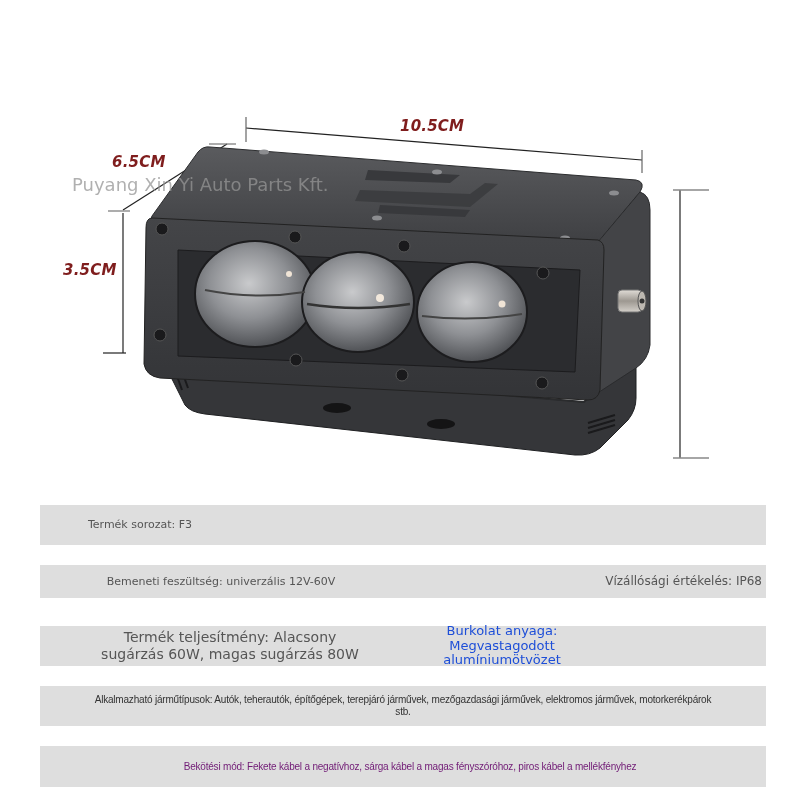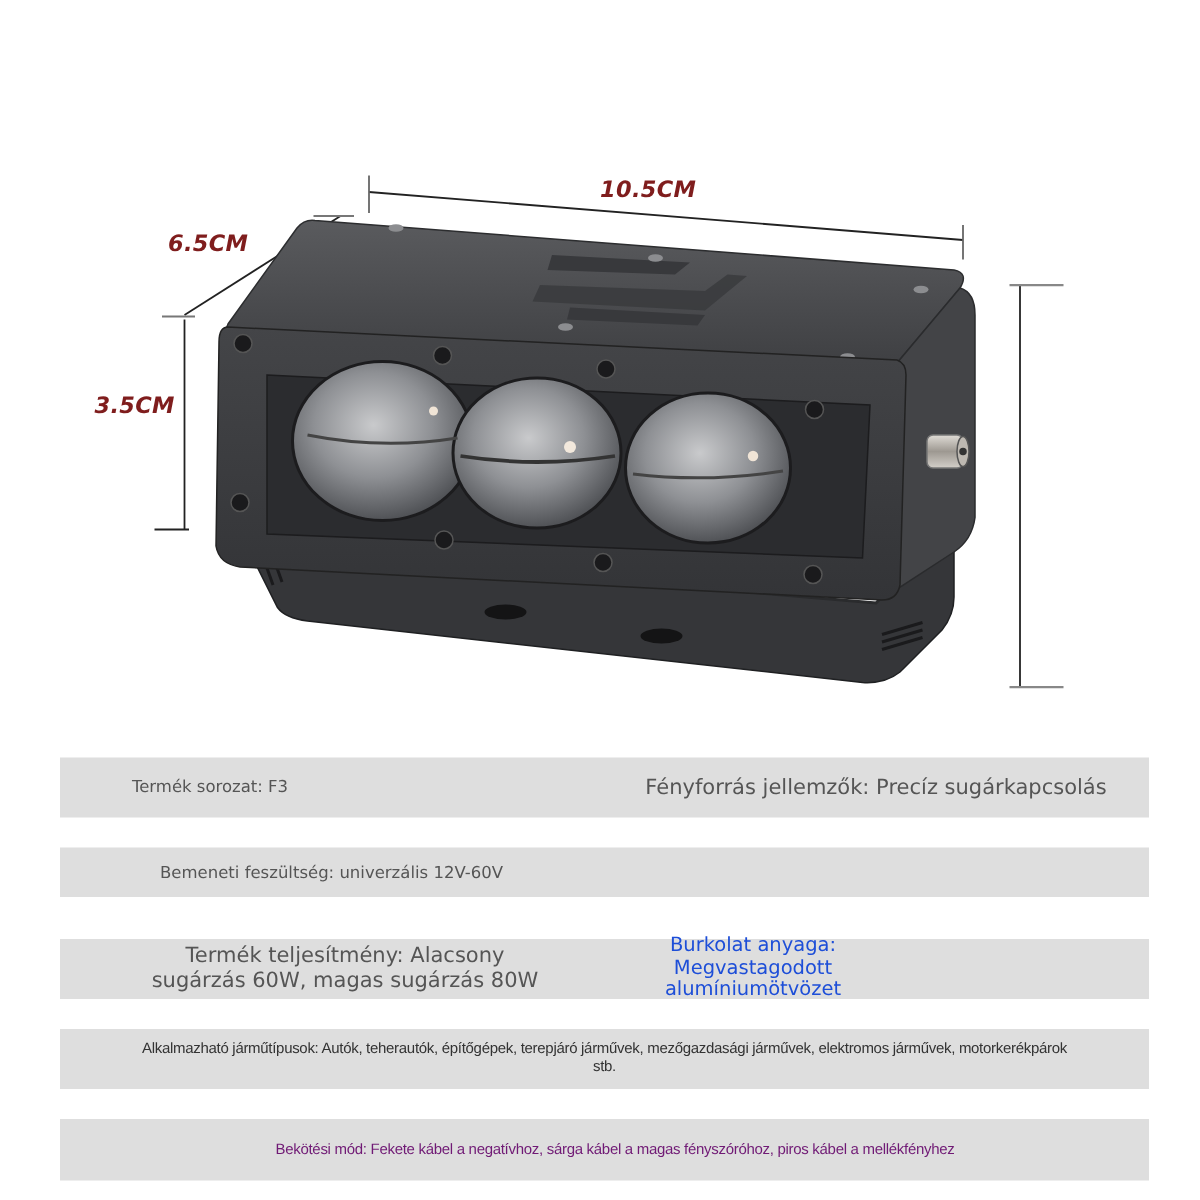--- a/index.html
+++ b/index.html
@@ -139,29 +139,30 @@
     <g>
       <rect x="618" y="290" width="24" height="22" rx="4" fill="url(#connG)" stroke="#777" stroke-width="1"></rect>
       <ellipse cx="642" cy="301" rx="4" ry="10" fill="#bdb8b1" stroke="#555" stroke-width="1"></ellipse>
       <circle cx="642" cy="301" r="2.5" fill="#333"></circle>
     </g>
   </svg>
 
   <div class="dim-label" style="left:400px; top:117px;">10.5CM</div>
   <div class="dim-label" style="left:112px; top:153px;">6.5CM</div>
   <div class="dim-label" style="left:63px; top:261px;">3.5CM</div>
+  <div class="watermark">Puyang Xin Yi Auto Parts Kft.</div>
 </div>
 
 <div class="spec-bar" style="top:505px; height:40px;">
   <div class="spec-cell t-small" style="left:0; width:200px;">Termék sorozat: F3</div>
-  <div class="spec-cell t-med" style="left:362px; width:364px; font-size:14px;">Fényforrás jellemzők: Precíz sugárkapcsolás</div>
 </div>
 
 <div class="spec-bar" style="top:565px; height:33px;">
   <div class="spec-cell t-small" style="left:0; width:362px;">Bemeneti feszültség: univerzális 12V-60V</div>
+  <div class="spec-cell t-small" style="left:500px; width:222px; justify-content:flex-end; font-size:12px;">Vízállósági értékelés: IP68</div>
 </div>
 
 <div class="spec-bar" style="top:626px; height:40px; overflow:visible;">
   <div class="spec-cell t-med" style="left:60px; width:260px;">Termék teljesítmény: Alacsony sugárzás 60W, magas sugárzás 80W</div>
   <div class="spec-cell" style="left:372px; width:180px; top:-8px; height:56px; font-size:13px; color:#1d4ed8; line-height:1.15;">Burkolat anyaga: Megvastagodott alumíniumötvözet</div>
 </div>
 
 <div class="spec-bar" style="top:686px; height:40px;">
   <div class="spec-cell narrow t-dark" style="left:50px; width:626px;">Alkalmazható járműtípusok: Autók, teherautók, építőgépek, terepjáró járművek, mezőgazdasági járművek, elektromos járművek, motorkerékpárok stb.</div>
 </div>

